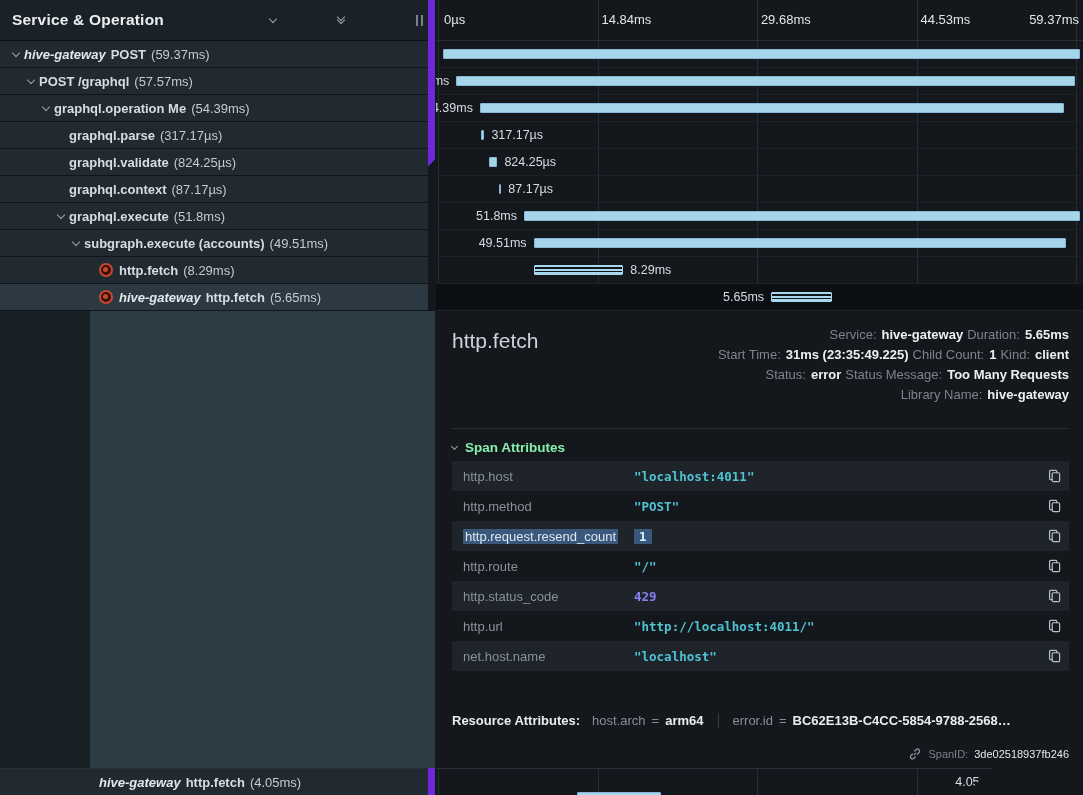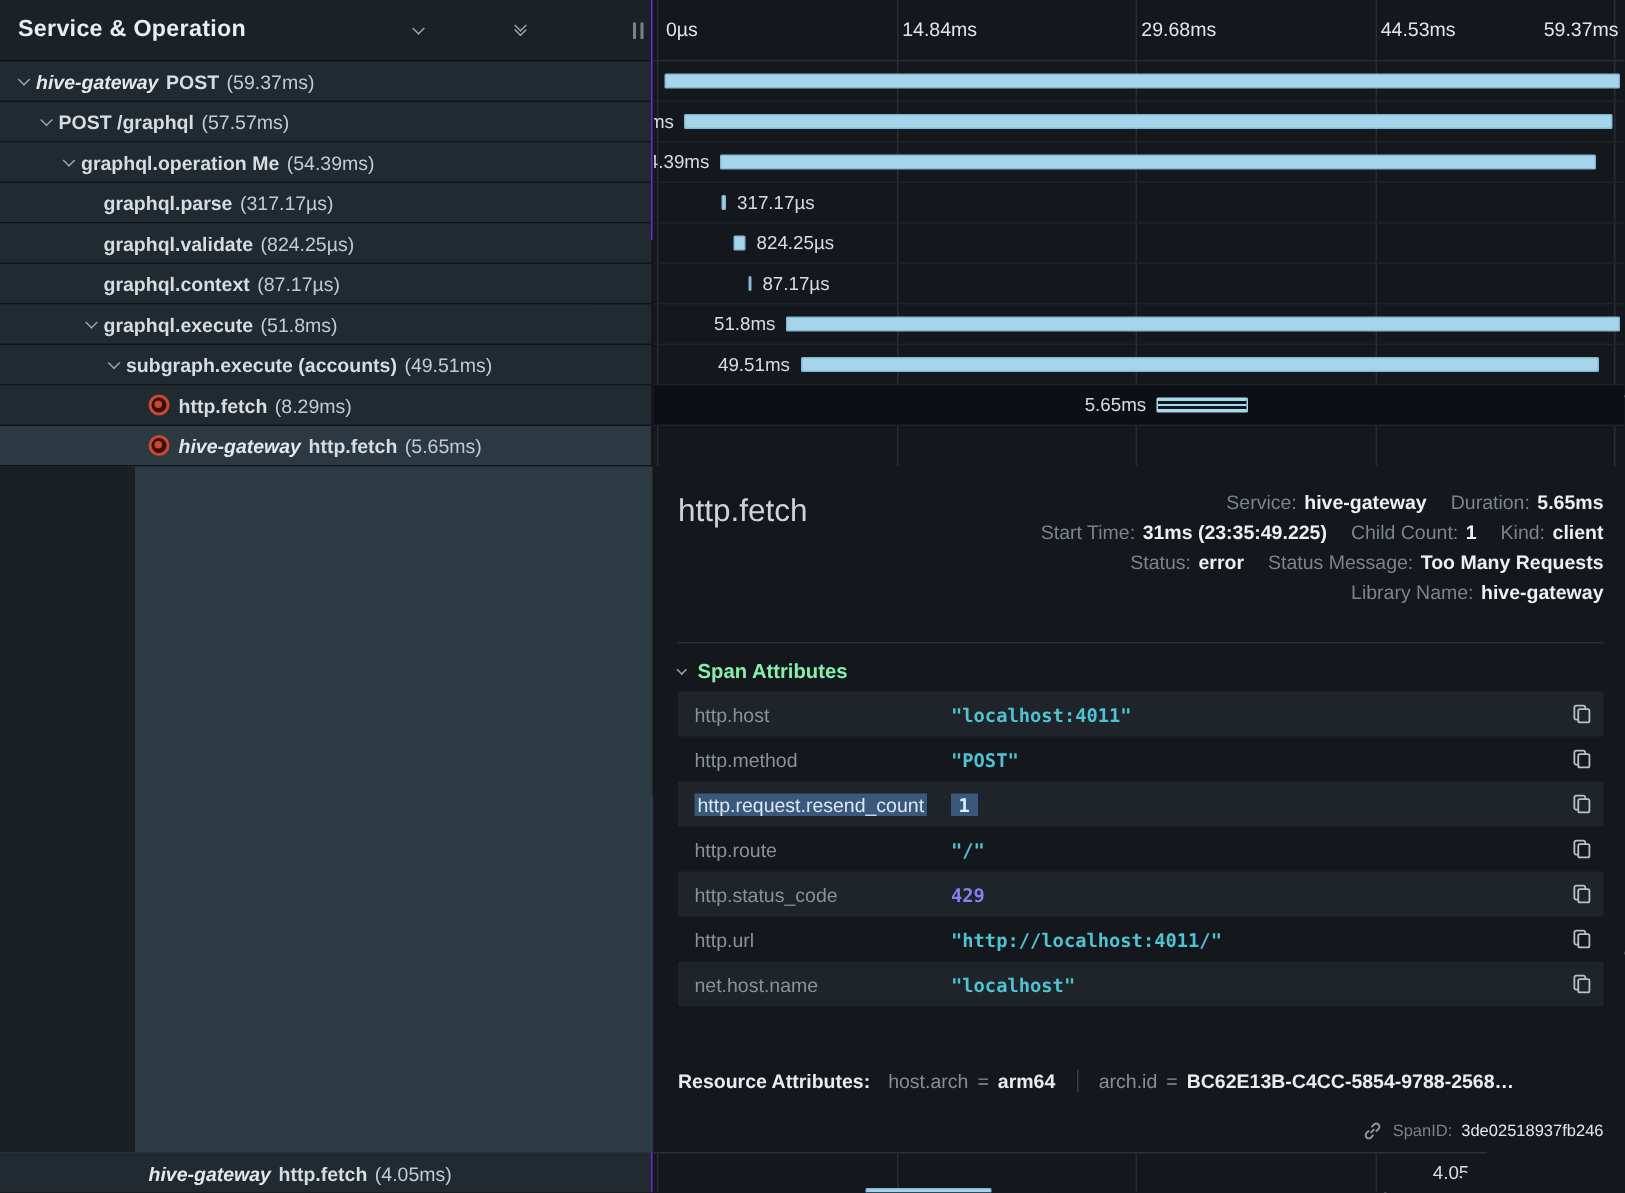--- a/index.html
+++ b/index.html
@@ -1,21 +1,21 @@
 <!DOCTYPE html>
 <html><head>
 <meta charset="utf-8">
 <style>
   * { box-sizing: border-box; }
   html,body { margin:0; padding:0; background:#14181d; }
   body { width:1083px; height:795px; font-family:"Liberation Sans", sans-serif; color:#d8dfe4; overflow:hidden; }
   #app { position:relative; width:1083px; height:795px; background:#14181d; overflow:hidden; }
 
   
-  .left { position:absolute; left:0; top:0; width:435px; height:795px; background:#1a2126; border-right:1px solid #6d28d9; }
+  .left { position:absolute; left:0; top:0; width:435px; height:795px; background:#1a2126; border-right:7px solid #6d28d9; }
   .left-header { position:relative; height:41px; background:#1b2227; border-bottom:1px solid #0d1114; display:flex; align-items:center; padding:0 12px; }
   .lh-title { font-size:15.5px; font-weight:bold; color:#eaeef1; letter-spacing:.2px; }
   .lh-icons { margin-left:auto; margin-right:34px; display:flex; align-items:center; gap:20px; }
   .hicon { display:inline-flex; align-items:center; justify-content:center; width:14px; height:14px; cursor:pointer; }
   .chv { display:inline-block; width:6px; height:6px; border-right:1.6px solid #9aa4ac; border-bottom:1.6px solid #9aa4ac; }
   .chv.down { transform:rotate(45deg); margin-top:-3px; }
   .chv.right { transform:rotate(-45deg); }
   .dbl { display:flex; flex-direction:column; gap:0px; align-items:center; }
   .dblr { display:flex; flex-direction:row; gap:0px; align-items:center; }
   .resize-handle { position:absolute; right:5px; top:15px; display:flex; gap:3px; cursor:col-resize; }
@@ -44,21 +44,21 @@
   .t-row { position:relative; height:27px; border-bottom:1px solid #1c2228; overflow:hidden; }
   .t-row.selected { background:#0c1015; }
   .bar { position:absolute; top:8px; height:10px; background:#a6d4ea; border:1px solid #85b9d6; border-radius:1px; }
   .bar.hatched { background:repeating-linear-gradient(180deg,#a9d7ec 0 1.5px,rgba(16,22,28,.9) 1.5px 3.2px); border:1px solid #a9d7ec; }
   .t-label { position:absolute; top:6px; font-size:12.5px; color:#d6dde2; white-space:nowrap; }
 
   
   .detail { position:absolute; top:311px; left:0; width:647px; height:457px; background:#14171c; z-index:2; }
   .detail-title { position:absolute; left:16px; top:18px; font-size:21px; color:#ccd3d9; }
   .meta { position:absolute; right:14px; top:16px; text-align:right; }
-  .meta-line { display:flex; justify-content:flex-end; gap:16px; margin-bottom:5px; font-size:13px; }
+  .meta-line { display:flex; justify-content:flex-end; gap:4px; margin-bottom:5px; font-size:13px; }
   .pair .k { color:#7b848c; }
   .pair .v { color:#edf0f2; font-weight:bold; margin-left:5px; }
   .divider { position:absolute; left:16px; right:14px; top:117px; height:1px; background:#2a3036; }
   .attrs-heading { position:absolute; left:16px; top:129px; display:flex; align-items:center; gap:8px; font-size:13.5px; font-weight:bold; color:#86efac; cursor:pointer; }
   .attrs-heading .chv { width:5px; height:5px; }
   .attr-table { position:absolute; left:16px; right:14px; top:150px; }
   .attr-row { display:flex; align-items:center; height:30px; font-size:13px; }
   .attr-row:nth-child(odd) { background:#1e2429; }
   .attr-key { width:182px; padding-left:11px; color:#8a9299; flex:none; overflow:hidden; white-space:nowrap; }
   .attr-val { flex:1; font-family:"DejaVu Sans Mono", monospace; font-size:12.5px; font-weight:bold; color:#4fc3d3; white-space:nowrap; overflow:hidden; }
@@ -233,20 +233,24 @@
           <span class="t-label" style="left: 72.3px;">87.17µs</span>
         </div>
         <div class="t-row">
           <div class="bar solid" style="left: 88px; width: 556px;"></div>
           <span class="t-label" style="right: 566px;">51.8ms</span>
         </div>
         <div class="t-row">
           <div class="bar solid" style="left: 97.6px; width: 532px;"></div>
           <span class="t-label" style="right: 556.4px;">49.51ms</span>
         </div>
+        <div class="t-row">
+          <div class="bar hatched" style="left: 98.2px; width: 89.1px;"></div>
+          <span class="t-label" style="left: 194.3px;">8.29ms</span>
+        </div>
         <div class="t-row selected">
           <div class="bar hatched" style="left: 335.1px; width: 60.7px;"></div>
           <span class="t-label" style="right: 318.9px;">5.65ms</span>
         </div>
       </div>
 
     <div class="detail">
       <div class="detail-title">http.fetch</div>
       <div class="meta" id="meta">
           <div class="meta-line">
@@ -331,21 +335,21 @@
         </div>
       <div class="res-row" id="res-row">
           <i class="chv right rchv"></i>
           <span class="res-heading">Resource Attributes:</span>
           <span class="res-item">
             <span class="rk">host.arch</span>
             <span class="req">=</span>
             <span class="rv">arm64</span>
           </span>
           <span class="res-item sep">
-            <span class="rk">arch.id</span>
+            <span class="rk">error.id</span>
             <span class="req">=</span>
             <span class="rv">BC62E13B-C4CC-5854-9788-2568…</span>
           </span>
         </div>
       <div class="spanid">
         <span style="line-height:0;">
           <svg width="14" height="14" viewBox="0 0 24 24" fill="none" stroke="#8d969e" stroke-width="2.2" stroke-linecap="round">
             <path d="M10.5 13.5l3-3"></path>
             <path d="M7.5 12l-2.3 2.3a3.6 3.6 0 0 0 5.1 5.1L12.6 17"></path>
             <path d="M16.5 12l2.3-2.3a3.6 3.6 0 0 0-5.1-5.1L11.4 7"></path>

